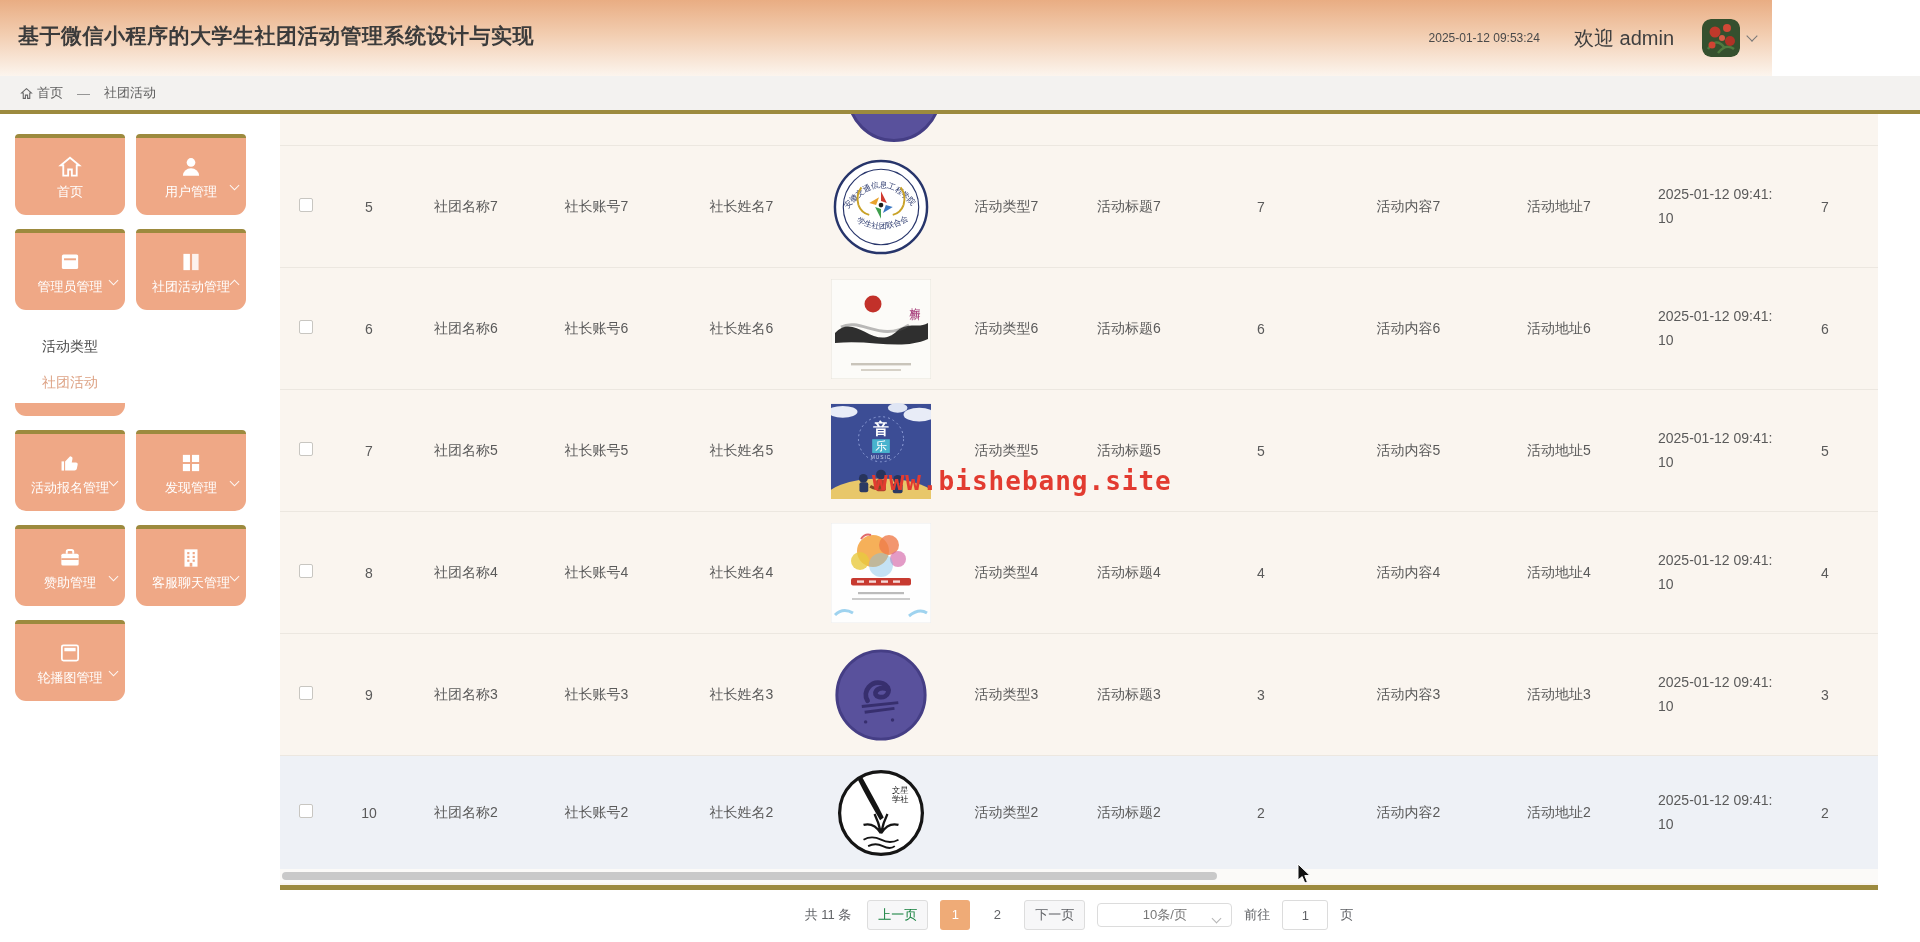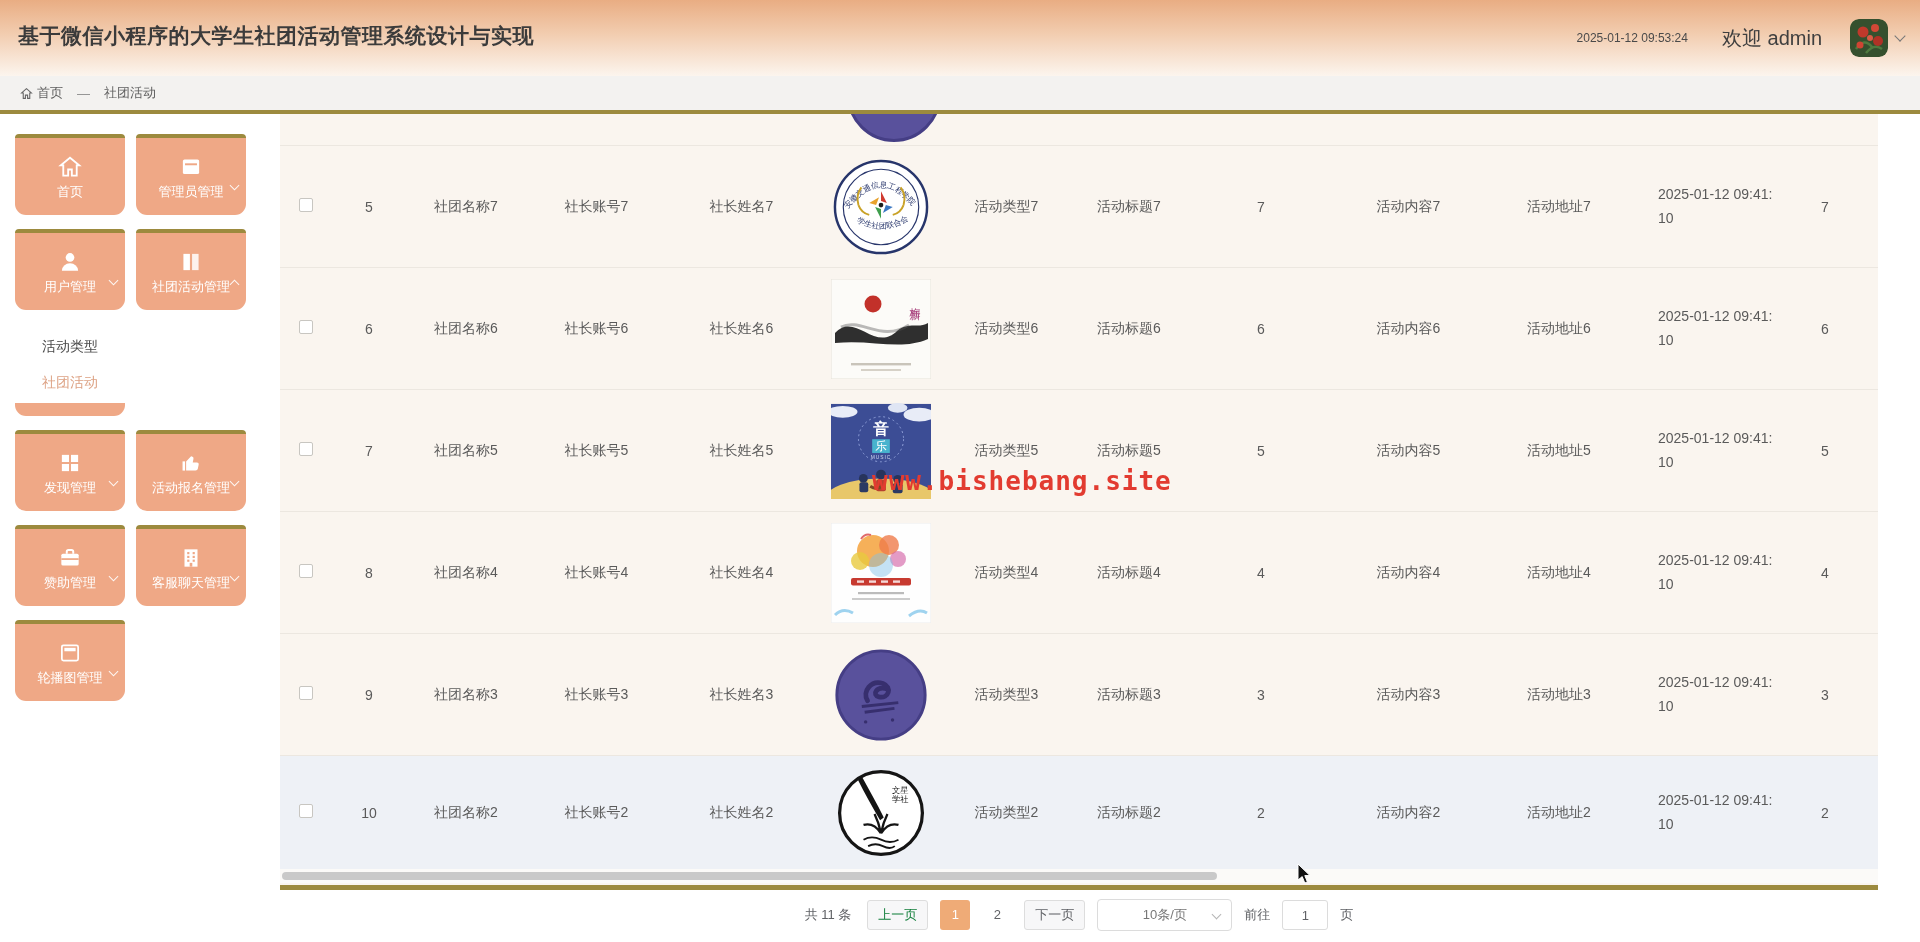--- a/index.html
+++ b/index.html
@@ -4,21 +4,21 @@
 <style>
   * { margin:0; padding:0; box-sizing:border-box; }
   html,body { width:1920px; height:942px; }
   body {
     position:relative; overflow:hidden; background:#fff;
     font-family:"Liberation Sans","DejaVu Sans",sans-serif; color:#555;
   }
 
   
   .header {
-    position:absolute; left:0; top:0; width:1920px; height:76px;
+    position:absolute; left:0; top:0; width:1772px; height:76px;
     background:linear-gradient(180deg,#e9ad83 0%,#f2cdb0 45%,#fcf5ee 100%);
   }
   .header-title {
     position:absolute; left:18px; top:22px; font-size:21px; font-weight:bold; color:#3b3b3b;
     letter-spacing:.5px;
   }
   .header-right {
     position:absolute; right:16px; top:0; height:76px;
     display:flex; align-items:center;
   }
@@ -131,21 +131,21 @@
   .pg-btn {
     height:30px; padding:0 10px; line-height:28px; background:#f7f7f8;
     border:1px solid #ddd; border-radius:3px; cursor:pointer;
   }
   .pg-btn.prev { color:#15803d; }
   .pg-page {
     min-width:30px; height:30px; line-height:30px; text-align:center; border-radius:3px; cursor:pointer;
   }
   .pg-page.active { background:#efab77; color:#fff; }
   .pg-select {
-    position:relative; width:135px; height:32px; background:#fff;
+    position:relative; width:135px; height:24px; background:#fff;
     border:1px solid #dcdcdc; border-radius:4px; color:#777;
     display:flex; align-items:center; justify-content:center; cursor:pointer;
   }
   .pg-select .sel-chev {
     position:absolute; right:11px; top:11px; width:7px; height:7px;
     border-right:1.5px solid #b5b5b5; border-bottom:1.5px solid #b5b5b5; transform:rotate(45deg);
   }
   .pg-goto-input {
     width:46px; height:30px; border:1px solid #dcdcdc; border-radius:3px;
     text-align:center; font-size:13px; color:#606266; background:#fff; outline:none;
@@ -192,32 +192,32 @@
   <div class="sb-grid" id="sb-grid">
       <div class="sb-btn">
     <span class="sb-icon"><svg viewBox="0 0 24 24" width="26" height="26">
             <path d="M12 3.5 L3.5 10.5 H5.8 V20 H10.3 V14.3 H13.7 V20 H18.2 V10.5 H20.5 Z" fill="none" stroke="#fff" stroke-width="1.7"></path>
           </svg></span>
     <span class="sb-label">首页</span>
 
   </div>
       <div class="sb-btn">
     <span class="sb-icon"><svg viewBox="0 0 24 24" width="26" height="26">
+            <circle cx="12" cy="7.8" r="4" fill="#fff"></circle>
+            <path d="M4.5 20 a7.5 6.8 0 0 1 15 0 Z" fill="#fff"></path>
+          </svg></span>
+    <span class="sb-label">用户管理</span>
+    <span class="chev"></span>
+  </div>
+      <div class="sb-btn">
+    <span class="sb-icon"><svg viewBox="0 0 24 24" width="26" height="26">
             <rect x="4.5" y="5" width="15" height="13.5" rx="1.5" fill="#fff"></rect>
             <rect x="6.5" y="8.6" width="11" height="1.8" fill="#efa886"></rect>
           </svg></span>
     <span class="sb-label">管理员管理</span>
-    <span class="chev"></span>
-  </div>
-      <div class="sb-btn">
-    <span class="sb-icon"><svg viewBox="0 0 24 24" width="26" height="26">
-            <circle cx="12" cy="7.8" r="4" fill="#fff"></circle>
-            <path d="M4.5 20 a7.5 6.8 0 0 1 15 0 Z" fill="#fff"></path>
-          </svg></span>
-    <span class="sb-label">用户管理</span>
     <span class="chev"></span>
   </div>
       <div class="sb-btn">
     <span class="sb-icon"><svg viewBox="0 0 24 24" width="26" height="26">
             <rect x="5" y="4.5" width="6" height="15" fill="#fff"></rect>
             <rect x="13" y="4.5" width="6" height="15" fill="#fff" opacity=".85"></rect>
           </svg></span>
     <span class="sb-label">社团活动管理</span>
     <span class="chev up"></span>
   </div>
@@ -225,34 +225,34 @@
     <div class="sb-submenu-inner">
       <div class="sub-items">
             <div class="sb-sub-item">活动类型</div>
             <div class="sb-sub-item active">社团活动</div>
           </div>
       <div class="sb-sub-bar"></div>
     </div>
   </div>
       <div class="sb-btn">
     <span class="sb-icon"><svg viewBox="0 0 24 24" width="26" height="26">
+            <path d="M7.5 10.5 V19 h8.7 q1.8 0 2.1-1.6 l.8-4 q.3-1.9-1.6-1.9 h-3.9 l.7-3.4 q.3-1.8-1.4-2.2 l-.8-.2 z" fill="#fff"></path>
+            <rect x="4.2" y="10.5" width="2.3" height="8.5" fill="#fff"></rect>
+          </svg></span>
+    <span class="sb-label">活动报名管理</span>
+    <span class="chev"></span>
+  </div>
+      <div class="sb-btn">
+    <span class="sb-icon"><svg viewBox="0 0 24 24" width="26" height="26">
             <rect x="4.5" y="4.5" width="6.6" height="6.6" fill="#fff"></rect>
             <rect x="12.9" y="4.5" width="6.6" height="6.6" fill="#fff"></rect>
             <rect x="4.5" y="12.9" width="6.6" height="6.6" fill="#fff"></rect>
             <rect x="12.9" y="12.9" width="6.6" height="6.6" fill="#fff"></rect>
           </svg></span>
     <span class="sb-label">发现管理</span>
-    <span class="chev"></span>
-  </div>
-      <div class="sb-btn">
-    <span class="sb-icon"><svg viewBox="0 0 24 24" width="26" height="26">
-            <path d="M7.5 10.5 V19 h8.7 q1.8 0 2.1-1.6 l.8-4 q.3-1.9-1.6-1.9 h-3.9 l.7-3.4 q.3-1.8-1.4-2.2 l-.8-.2 z" fill="#fff"></path>
-            <rect x="4.2" y="10.5" width="2.3" height="8.5" fill="#fff"></rect>
-          </svg></span>
-    <span class="sb-label">活动报名管理</span>
     <span class="chev"></span>
   </div>
       <div class="sb-btn">
     <span class="sb-icon"><svg viewBox="0 0 24 24" width="26" height="26">
             <path d="M9 8 V6.3 q0-1.6 1.6-1.6 h2.8 q1.6 0 1.6 1.6 V8" fill="none" stroke="#fff" stroke-width="1.8"></path>
             <rect x="4" y="8" width="16" height="11" rx="1.5" fill="#fff"></rect>
             <rect x="4" y="12.2" width="16" height="1.6" fill="#efa886"></rect>
           </svg></span>
     <span class="sb-label">赞助管理</span>
     <span class="chev"></span>

